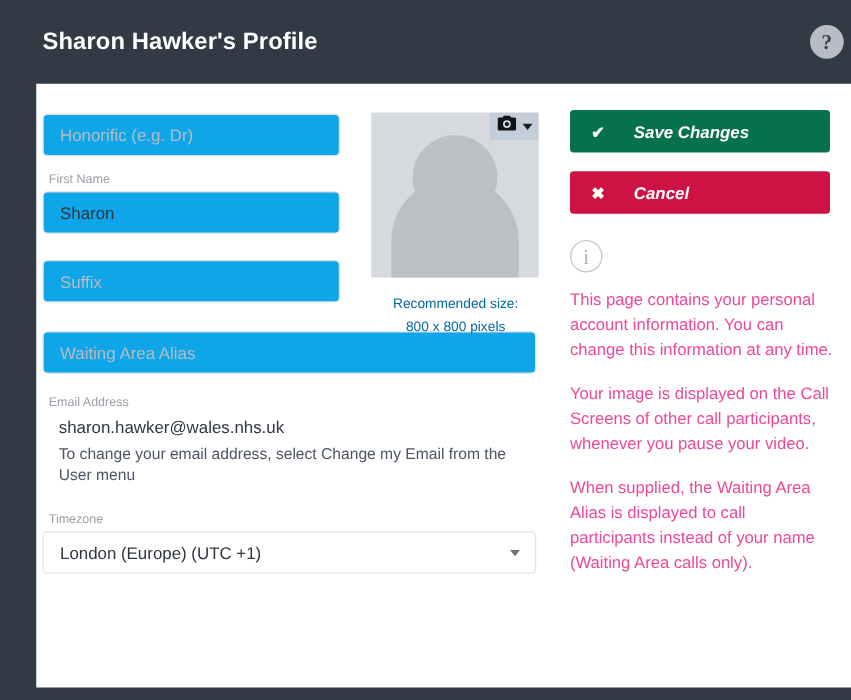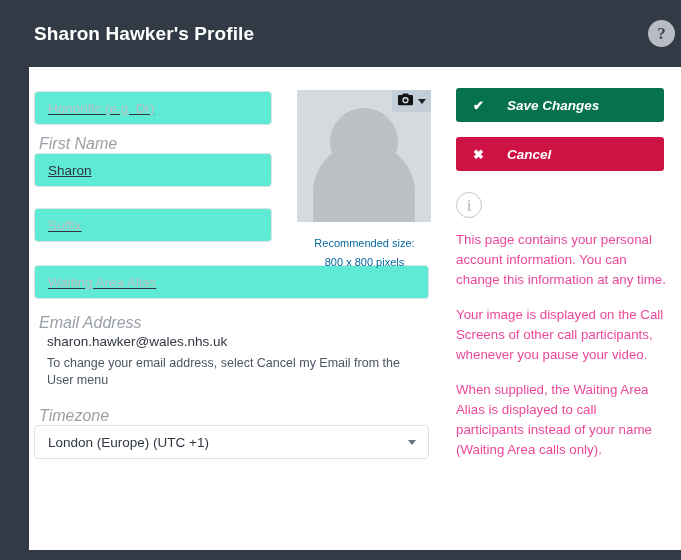--- a/index.html
+++ b/index.html
@@ -79,41 +79,39 @@
     position: absolute;
     left: 5px;
     top: 0;
     width: 408px;
   }
 
   .field-group { margin-bottom: 0; }
 
   .field-label {
     color: #9aa0a6;
-    font-size: 16px;
+    font-size: 10px;
     line-height: 14px;
     padding-left: 5px;
     margin-bottom: 2px;
     display: block;
-    font-style: italic;
   }
 
   .text-input {
     display: block;
     width: 238px;
     height: 34px;
     border: 1px solid #dfe2e5;
     border-radius: 4px;
     padding: 0 13px;
     font-family: "Liberation Sans", sans-serif;
     font-size: 13.5px;
     color: #2f3640;
-    background: #5eead4;
+    background: #0ea5e9;
     outline: none;
-    text-decoration: underline;
   }
   .text-input::placeholder { color: #b9bdc2; }
   .text-input.wide { width: 395px; }
 
   .static-value {
     font-size: 13.5px;
     color: #2f3640;
     padding-left: 13px;
     line-height: 19px;
     margin-top: 1px;
@@ -299,21 +297,21 @@
         <input class="text-input" type="text" placeholder="Suffix" style="">
       </div>
 
       <div class="field-group" style="margin-top:23px;">
         <input class="text-input wide" type="text" placeholder="Waiting Area Alias" style="">
       </div>
 
       <div class="field-group" style="margin-top:17px;">
         <label class="field-label">Email Address</label>
         <div class="static-value">sharon.hawker@wales.nhs.uk</div>
-        <div class="hint-text">To change your email address, select Cancel my Email from the User menu</div>
+        <div class="hint-text">To change your email address, select Change my Email from the User menu</div>
       </div>
 
       <div class="field-group" style="margin-top:20px;">
         <label class="field-label">Timezone</label>
         <div class="select-wrap">
           <div class="select-box">
             <span>London (Europe) (UTC +1)</span>
           </div>
           <span class="select-caret"></span>
         </div>

